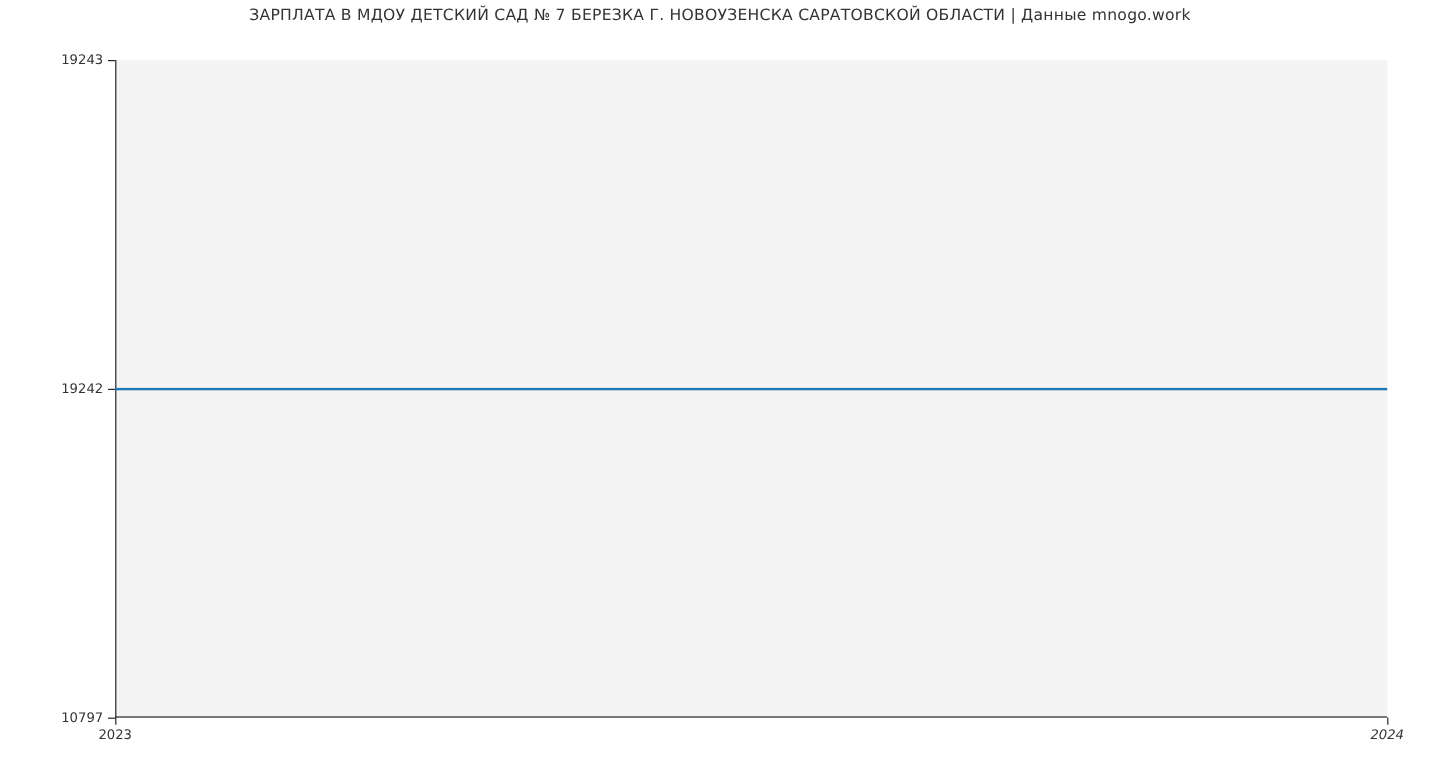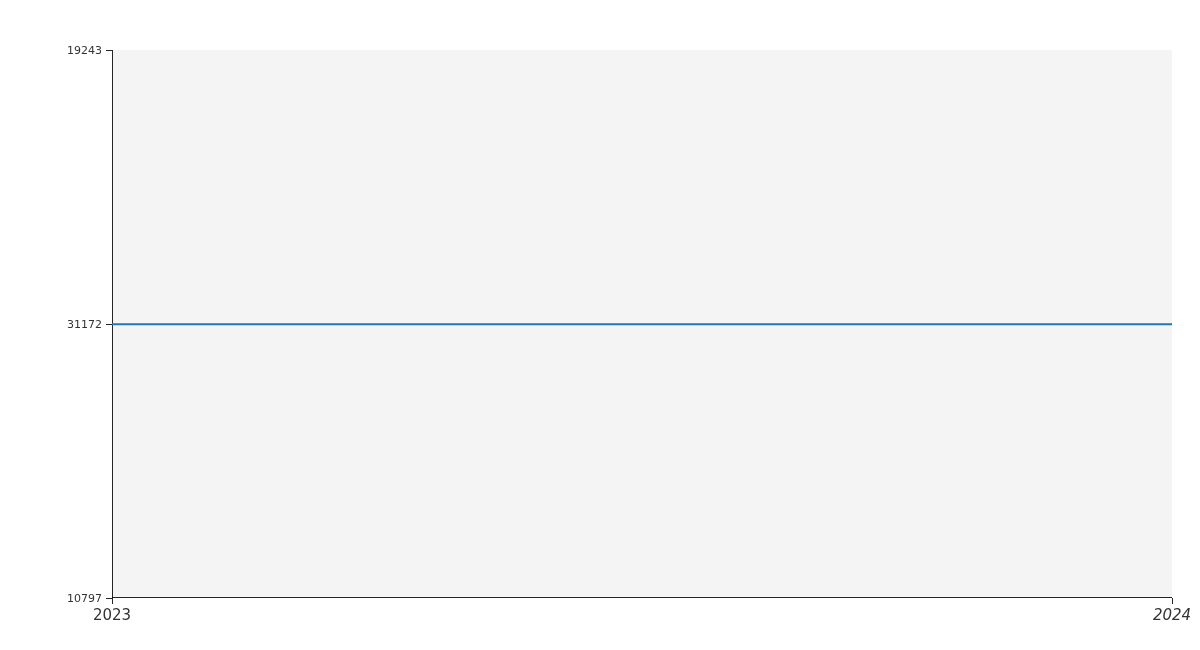--- a/index.html
+++ b/index.html
@@ -21,21 +21,21 @@
     top: 6px;
     left: 0;
     width: 100%;
     text-align: center;
     font-size: 13px;
     color: #333333;
     letter-spacing: 0.2px;
   }
   .plot-outer {
     position: absolute;
-    left: 112px;
+    left: 96px;
     top: 50px;
     width: 1060px;
     height: 548px;
   }
   .plot-area {
     position: absolute;
     left: 0;
     top: 0;
     width: 100%;
     height: 100%;
@@ -84,54 +84,55 @@
     margin-right: 10px;
     font-size: 11px;
     color: #333333;
     transform: translateY(-50%);
     white-space: nowrap;
   }
   .xlabel {
     position: absolute;
     top: 100%;
     margin-top: 8px;
-    font-size: 15px;
+    font-size: 11px;
     color: #333333;
     transform: translateX(-50%);
     white-space: nowrap;
   }
   
   .data-line {
     position: absolute;
     left: 0;
     width: 100%;
     height: 1.5px;
     background: #1f77b4; 
   }
 </style>
 </head>
 <body>
 
 <div class="chart-wrap">
 
+  <div class="title">ЗАРПЛАТА В МДОУ ДЕТСКИЙ САД № 7 БЕРЕЗКА Г. НОВОУЗЕНСКА САРАТОВСКОЙ ОБЛАСТИ | Данные mnogo.work</div>
 
   <div class="plot-outer">
     <div class="plot-area">
       <div class="spine-left"></div>
       <div class="spine-bottom"></div>
 
       <div class="tick-left" style="top:0%;"></div>
       <div class="tick-left" style="top:50%;"></div>
       <div class="tick-left" style="top:100%;"></div>
 
       <div class="tick-bottom" style="left:0%;"></div>
       <div class="tick-bottom" style="left:100%;"></div>
 
       <div class="ylabel" style="top:0%;">19243</div>
-      <div class="ylabel" style="top:50%;">31172</div>
+      <div class="ylabel" style="top:50%;">19242</div>
       <div class="ylabel" style="top:100%;">10797</div>
 
       <div class="xlabel" style="left:0%;">2023</div>
       <div class="xlabel" style="left:100%;font-style:italic;">2024</div>
 
       <div class="data-line" style="top:50%; transform:translateY(-50%);"></div>
     </div>
   </div>
 
 </div>

